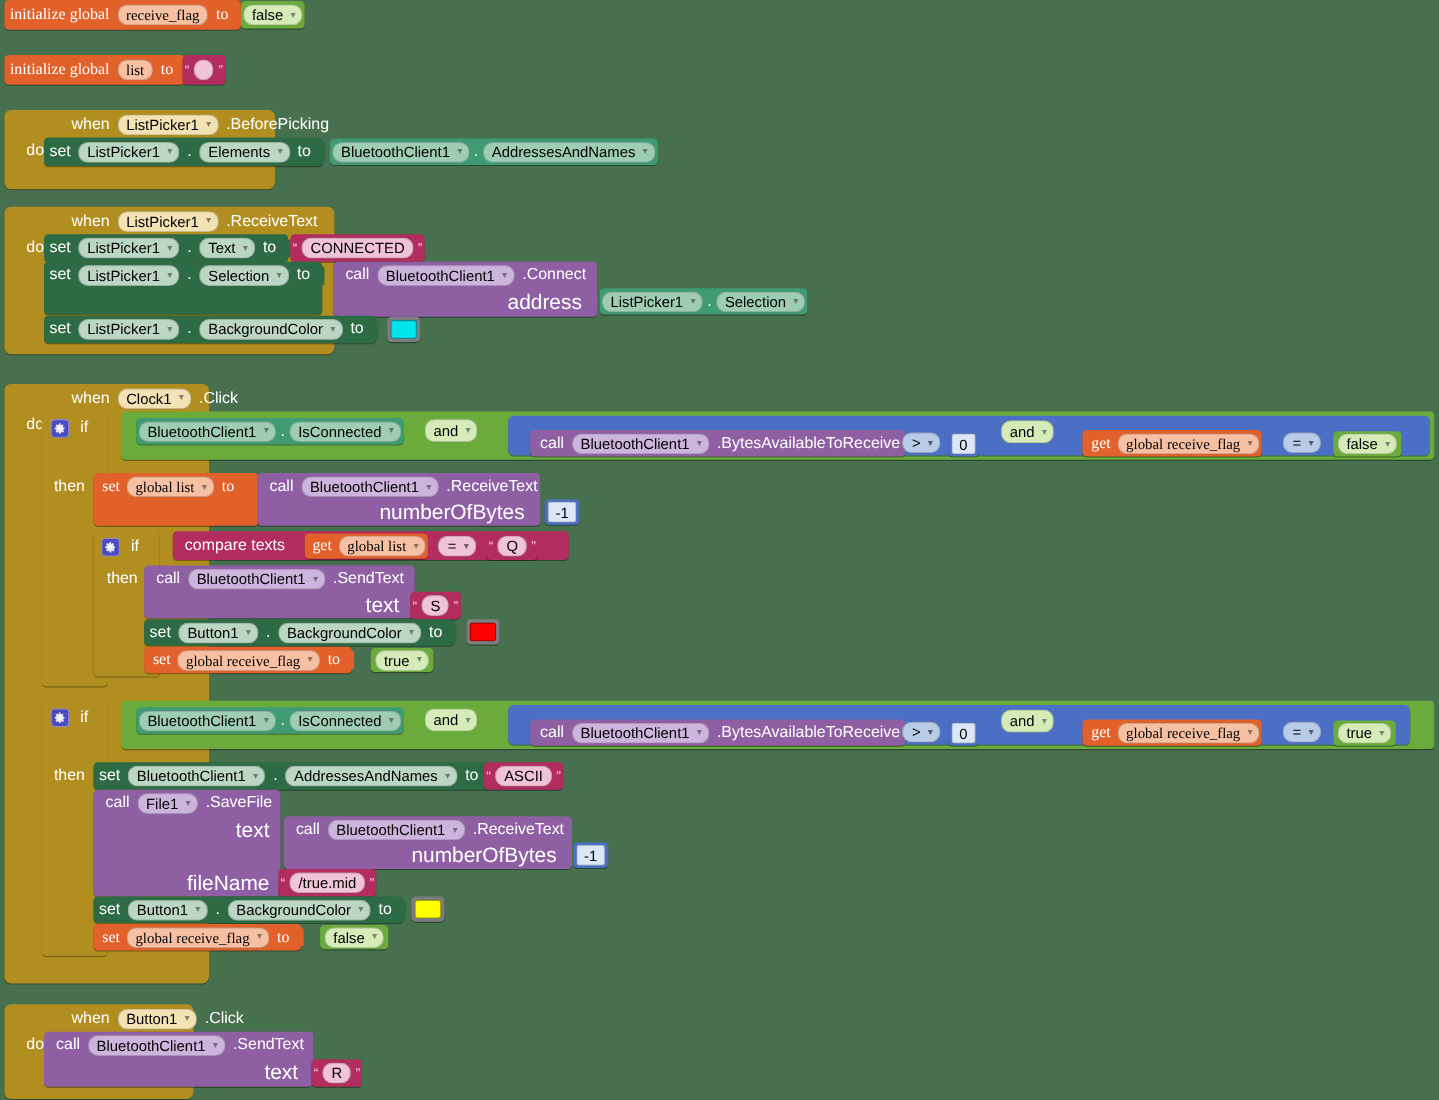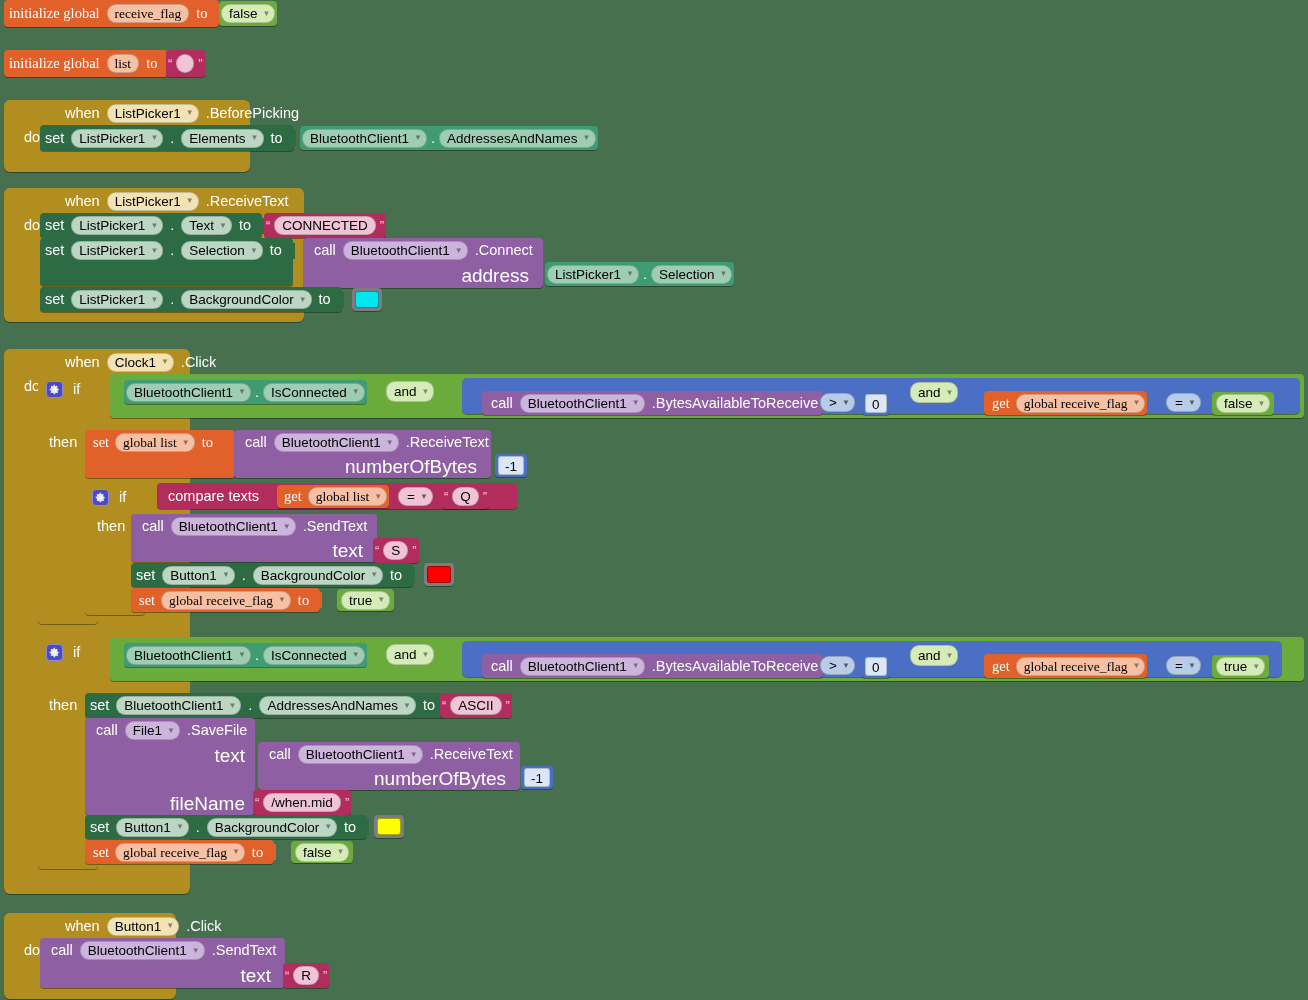--- a/index.html
+++ b/index.html
@@ -669,21 +669,21 @@
     </div>
   </div>
   <div class="blk b-math" style="left:521px; top:766px; height:23px;">
     <div class="row" style="height:23px; padding:0 3px;">
       <span class="numfld">-1</span>
     </div>
   </div>
   <div class="blk b-text" style="left:253px; top:790px; height:25px;">
     <div class="row" style="height:25px;">
       <span class="strq">“</span>
-      <span class="fld f-text plain">/when.mid</span>
+      <span class="fld f-text plain">/true.mid</span>
       <span class="strq">”</span>
     </div>
   </div>
 
   <div class="blk b-set" style="left:85px; top:815px; height:24px;">
     <div class="row" style="height:24px;">
       <span class="lbl">set</span>
       <span class="fld f-set">
         <span>Button1</span>
           <span class="tri">▼</span>

